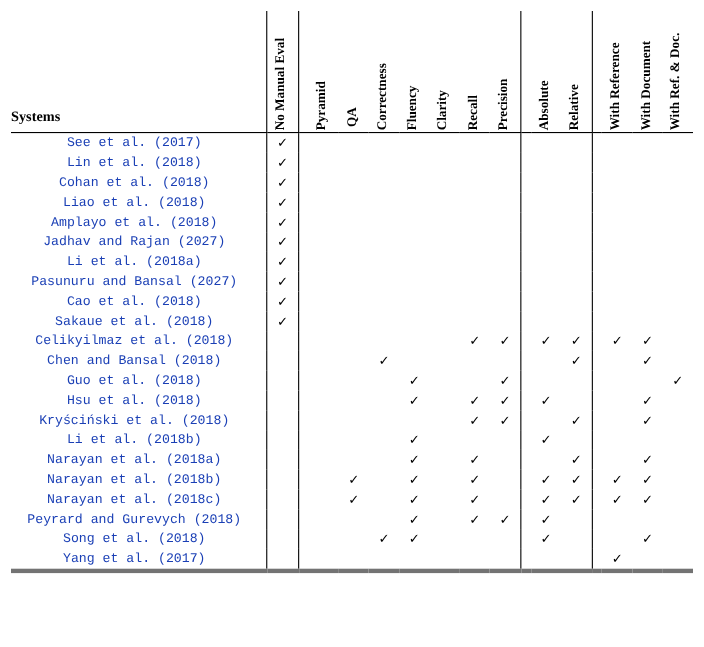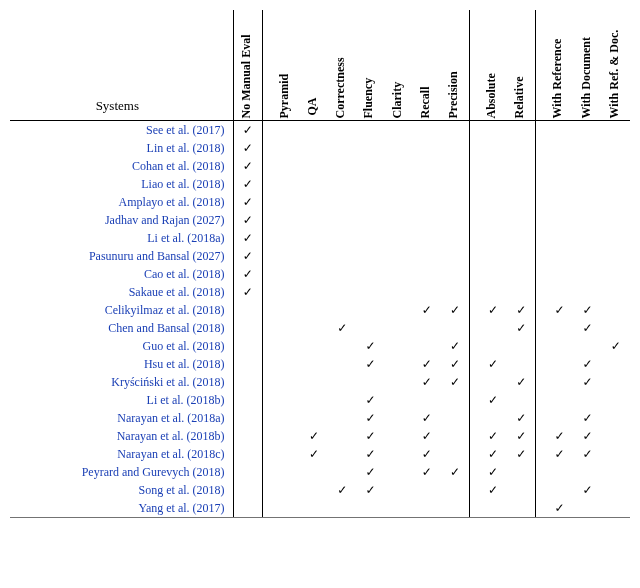--- a/index.html
+++ b/index.html
@@ -32,24 +32,24 @@
   }
   thead th.rot > div {
     transform: rotate(-90deg);
     transform-origin: center;
     white-space: nowrap;
     width: 24px;
     font-weight: bold;
     font-size: 12px;
   }
   thead th.systems {
-    text-align: center;
+    text-align: left;
     vertical-align: bottom;
     padding-right: 8px;
-    font-weight: normal;
+    font-weight: bold;
     font-size: 13px;
     width: 190px;
   }
   thead th.gap {
     width: 8px;
   }
   
   thead tr th {
     border-bottom: 1px solid #000;
   }
@@ -58,30 +58,31 @@
     border-left: 1px solid #000;
   }
   
   tbody td {
     text-align: center;
     height: 18px;
     line-height: 18px;
     font-size: 12px;
   }
   tbody td.syscell {
-    text-align: right;
+    text-align: center;
     padding-right: 8px;
     white-space: nowrap;
+    font-family: Liberation Mono, monospace;
   }
   a.ref {
     color: #1a3fb5;
     text-decoration: none;
   }
   tbody tr:last-child td {
-    border-bottom: 1px solid #737373;
+    border-bottom: 4px solid #737373;
   }
 </style>
 </head>
 <body>
 
 <table>
   <thead>
     <tr>
       <th class="systems">Systems</th>
       <th class="rot vsep-left">

